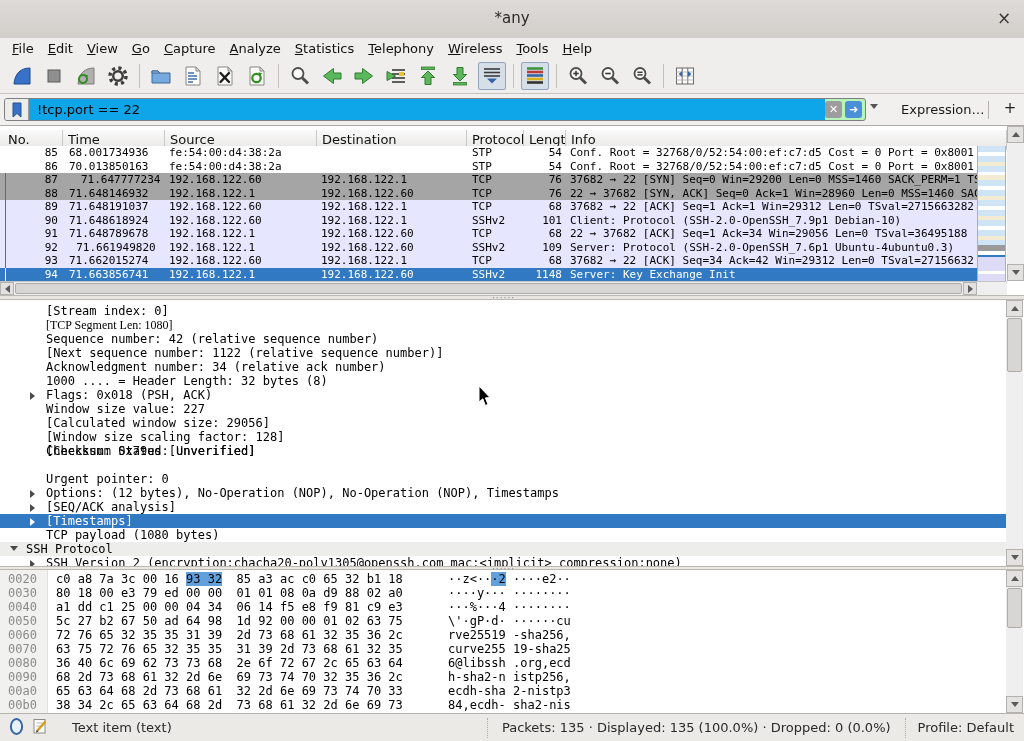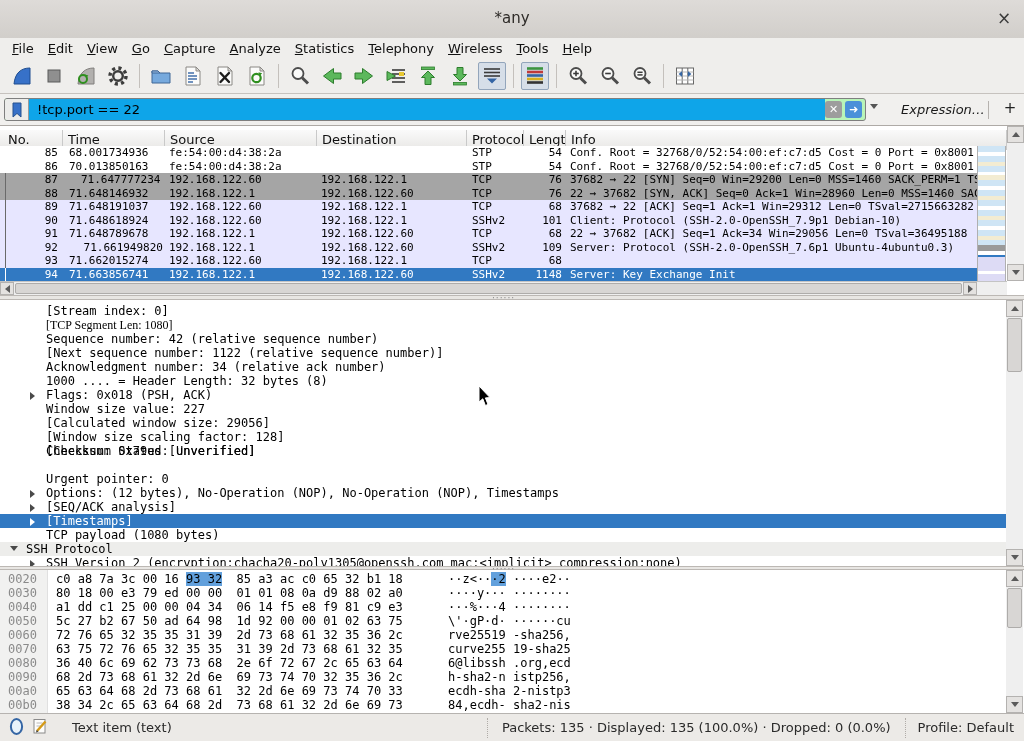--- a/index.html
+++ b/index.html
@@ -36,21 +36,21 @@
   .bookmark-btn { width:24px; height:100%; background:#ececea; border-right:1px solid #9a9a9a;
     display:flex; align-items:center; justify-content:center; flex:0 0 auto; }
   .filter-input { flex:1; height:100%; border:0; outline:none; font-family:"DejaVu Sans", sans-serif;
     font-size:13px; padding:0 8px; color:#000; }
   .filter-clear, .filter-apply { flex:0 0 auto; width:17px; height:17px; border-radius:3px; margin-right:3px;
     display:flex; align-items:center; justify-content:center; }
   .filter-clear { background:#9d9d9d; color:#fff; font-size:11px; font-weight:bold; }
   .filter-apply { background:#4a90d9; color:#fff; font-size:11px; font-weight:bold; }
   .filter-caret { position:absolute; left:870px; top:10px; width:0; height:0;
     border-left:4px solid transparent; border-right:4px solid transparent; border-top:5px solid #555; }
-  .expression-label { position:absolute; left:901px; top:8px; font-size:13px; color:#1a1a1a;font-style:italic; }
+  .expression-label { position:absolute; left:901px; top:8px; font-size:13px; color:#1a1a1a; }
   .filter-sep2 { position:absolute; left:988px; top:7px; width:1px; height:18px; background:#b6b2ae; }
   .filter-add { position:absolute; left:1001px; top:5px; width:18px; height:20px; font-size:15px;
     text-align:center; color:#222; }
 
   
   .packetlist { position:absolute; left:0; top:126px; width:1024px; height:169px; background:#fff; }
   .plheader { position:absolute; left:0; top:4px; width:1007px; height:20px;
     background:linear-gradient(#fafafa,#e9e8e6); border-bottom:1px solid #b4b4b4; }
   .plheader .hcell { position:absolute; top:0; height:20px; border-right:1px solid #c9c9c9;
     font-size:13px; color:#111; line-height:19px; padding-left:5px; overflow:hidden; white-space:nowrap; }
@@ -410,35 +410,36 @@
         <span class="cell" style="left: 69px; width: 94px; text-align: left;">71.648789678</span>
         <span class="cell" style="left: 169px; width: 146px; text-align: left;">192.168.122.1</span>
         <span class="cell" style="left: 321px; width: 144px; text-align: left;">192.168.122.60</span>
         <span class="cell" style="left: 472px; width: 50px; text-align: left;">TCP</span>
         <span class="cell" style="left: 506px; width: 56px; text-align: right;">68</span>
         <span class="cell" style="left: 570px; width: 407px; text-align: left;">22 → 37682 [ACK] Seq=1 Ack=34 Win=29056 Len=0 TSval=36495188</span>
       </div>
       <div class="prow" style="top: 94.5px; background: rgb(231, 230, 255); color: rgb(0, 0, 0);">
         <span class="tick"></span>
         <span class="cell" style="left: 0px; width: 58px; text-align: right;">92</span>
-        <span class="cell" style="left: 69px; width: 94px; text-align: right;">71.661949820</span>
+        <span class="cell" style="left: 69px; width: 94px; text-align: center;">71.661949820</span>
         <span class="cell" style="left: 169px; width: 146px; text-align: left;">192.168.122.1</span>
         <span class="cell" style="left: 321px; width: 144px; text-align: left;">192.168.122.60</span>
         <span class="cell" style="left: 472px; width: 50px; text-align: left;">SSHv2</span>
         <span class="cell" style="left: 506px; width: 56px; text-align: right;">109</span>
         <span class="cell" style="left: 570px; width: 407px; text-align: left;">Server: Protocol (SSH-2.0-OpenSSH_7.6p1 Ubuntu-4ubuntu0.3)</span>
       </div>
       <div class="prow" style="top: 108px; background: rgb(231, 230, 255); color: rgb(0, 0, 0);">
         <span class="tick"></span>
         <span class="cell" style="left: 0px; width: 58px; text-align: right;">93</span>
         <span class="cell" style="left: 69px; width: 94px; text-align: left;">71.662015274</span>
         <span class="cell" style="left: 169px; width: 146px; text-align: left;">192.168.122.60</span>
         <span class="cell" style="left: 321px; width: 144px; text-align: left;">192.168.122.1</span>
         <span class="cell" style="left: 472px; width: 50px; text-align: left;">TCP</span>
         <span class="cell" style="left: 506px; width: 56px; text-align: right;">68</span>
+        <span class="cell" style="left: 570px; width: 407px; text-align: left;">37682 → 22 [ACK] Seq=34 Ack=42 Win=29312 Len=0 TSval=27156632</span>
       </div>
       <div class="prow rsel" style="top: 121.5px; background: rgb(49, 121, 194); color: rgb(255, 255, 255);">
         <span class="tick"></span>
         <span class="cell" style="left: 0px; width: 58px; text-align: right;">94</span>
         <span class="cell" style="left: 69px; width: 94px; text-align: left;">71.663856741</span>
         <span class="cell" style="left: 169px; width: 146px; text-align: left;">192.168.122.1</span>
         <span class="cell" style="left: 321px; width: 144px; text-align: left;">192.168.122.60</span>
         <span class="cell" style="left: 472px; width: 50px; text-align: left;">SSHv2</span>
         <span class="cell" style="left: 506px; width: 56px; text-align: right;">1148</span>
         <span class="cell" style="left: 570px; width: 407px; text-align: left;">Server: Key Exchange Init</span>

